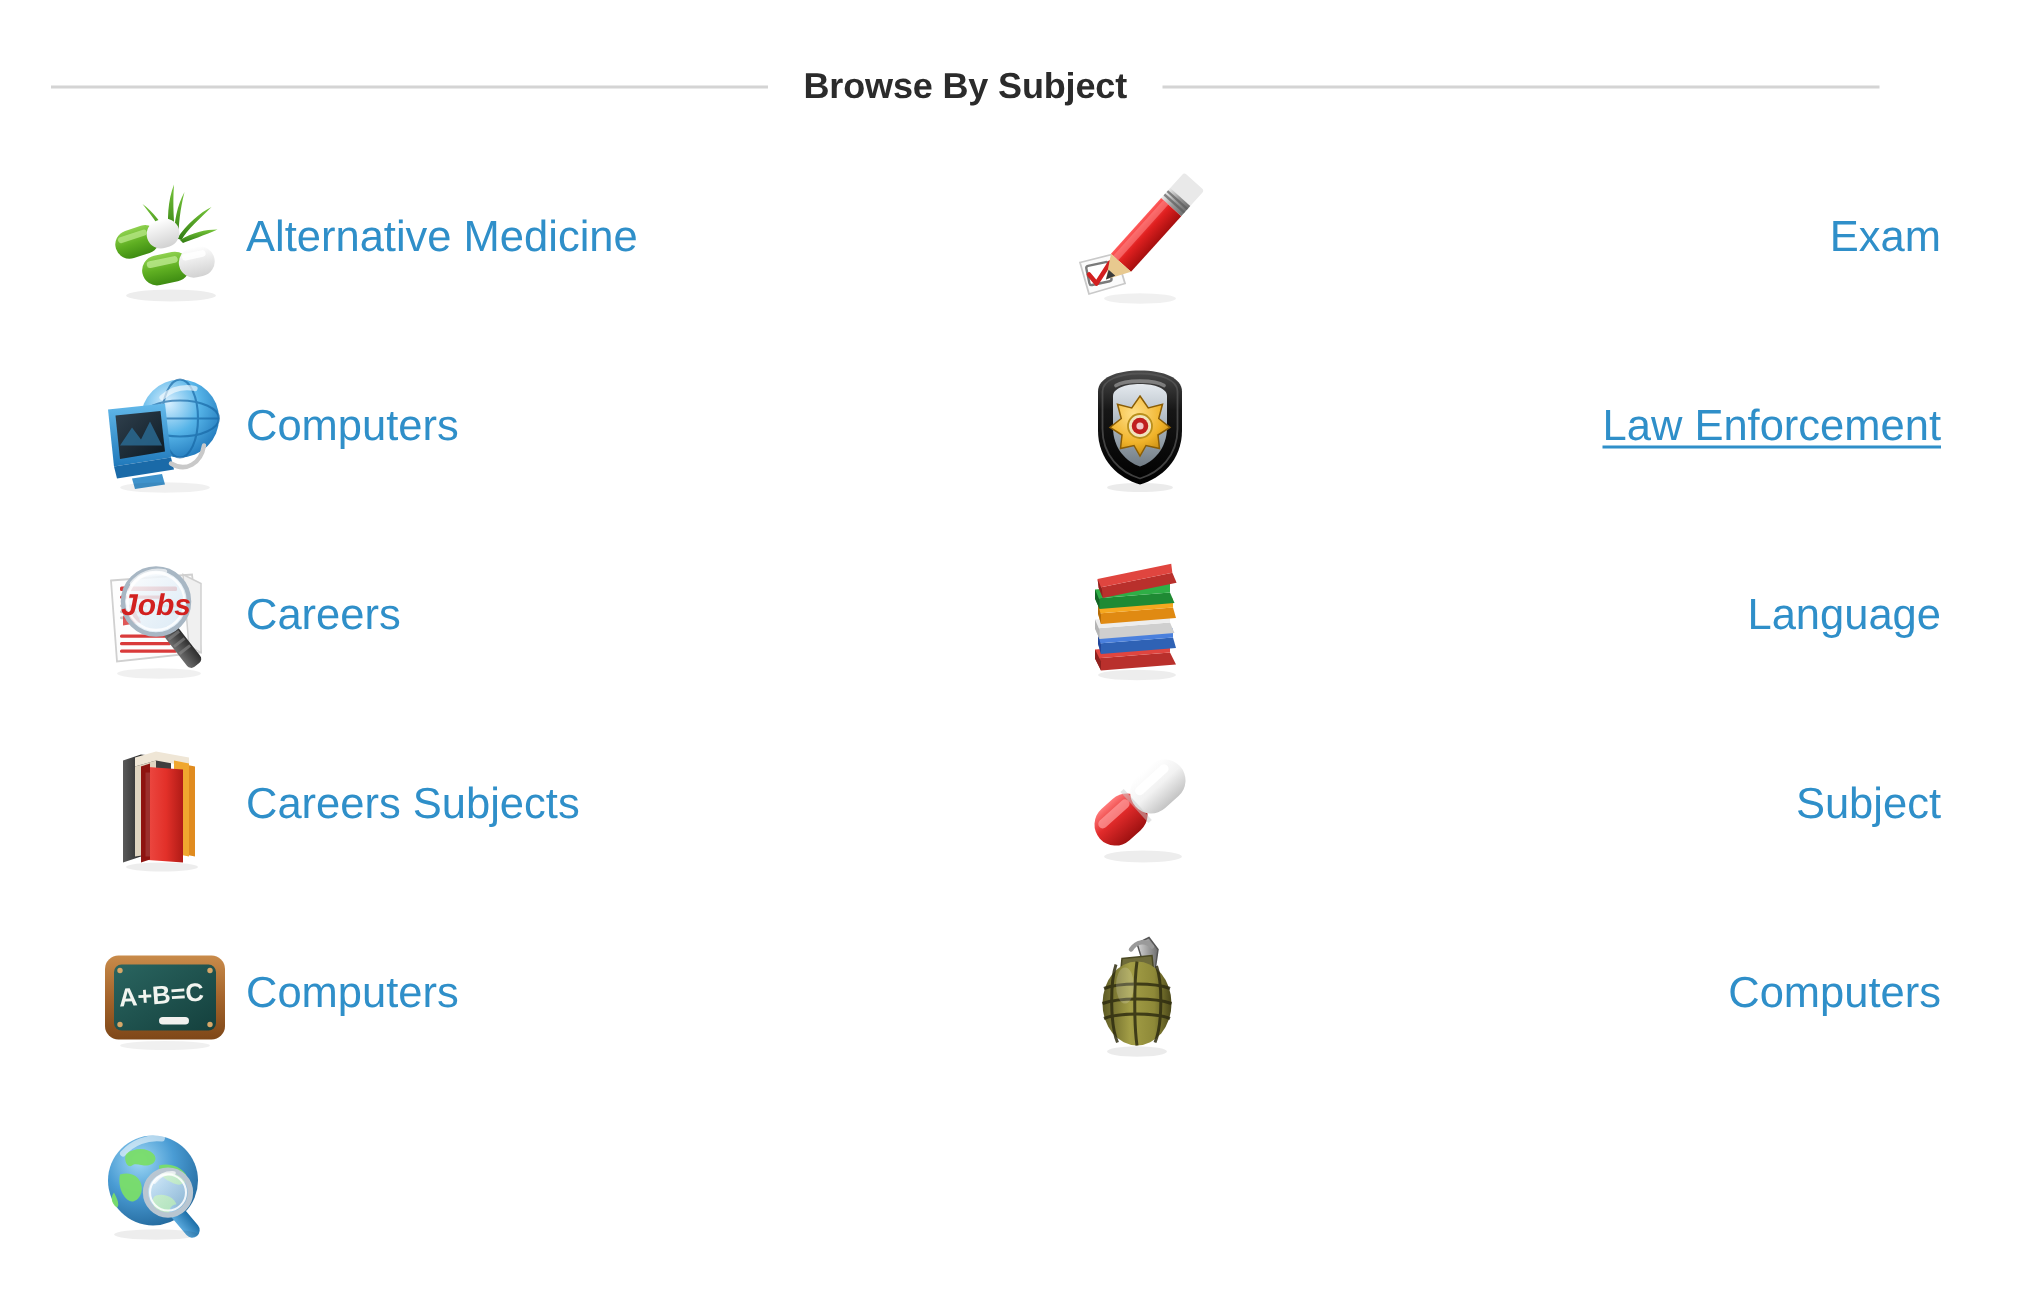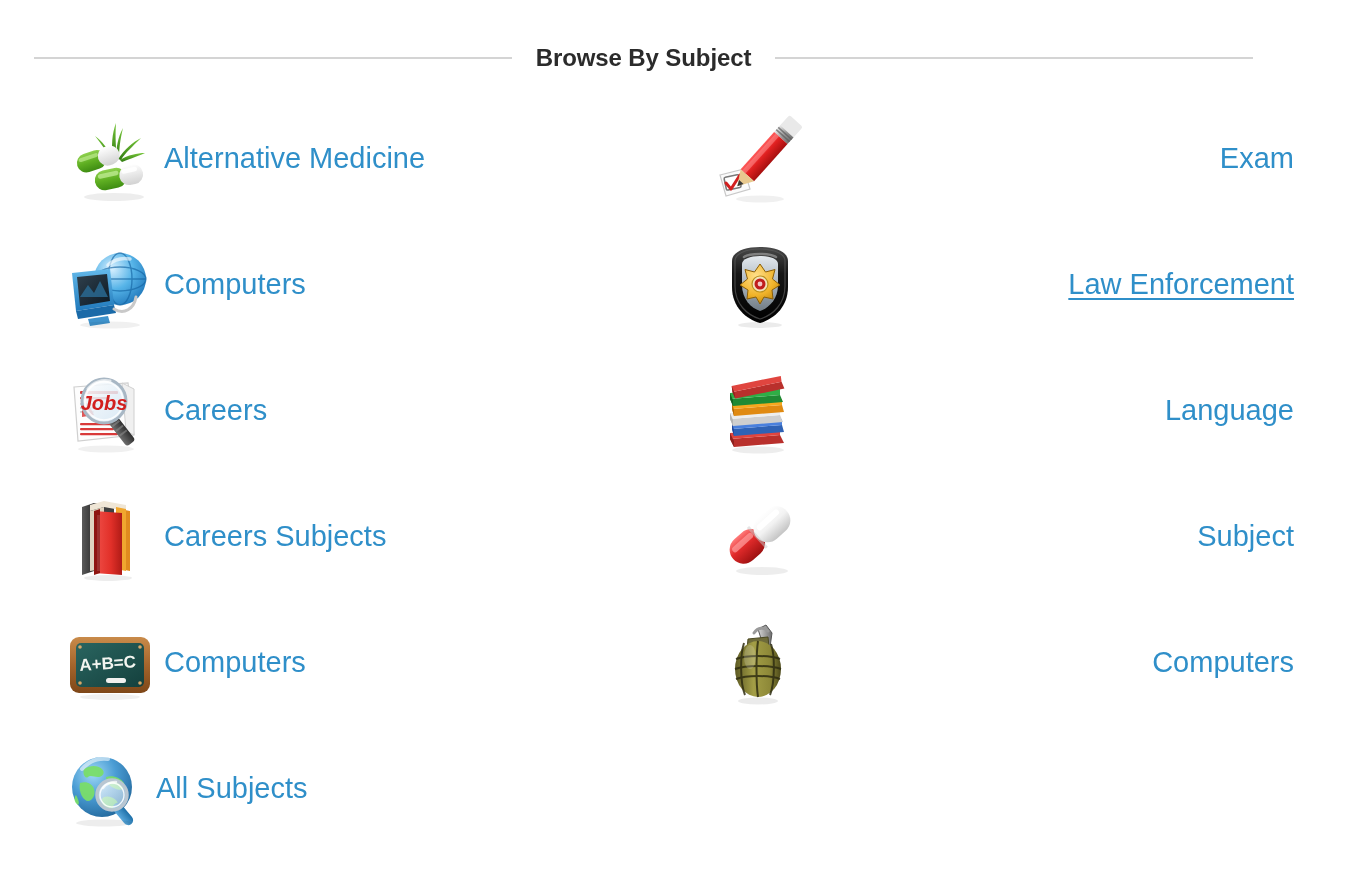--- a/index.html
+++ b/index.html
@@ -551,20 +551,19 @@
             <path d="M22 26 A30 30 0 0 1 48 16" fill="none" stroke="#ffffff" stroke-width="4" opacity="0.55" stroke-linecap="round"></path>
 
             <rect x="58" y="58" width="10" height="26" rx="5" transform="rotate(-40 63 71)" fill="url(#gHandle2)"></rect>
 
             <circle cx="52" cy="52" r="15" fill="url(#gLens2)" stroke="#b9c6d1" stroke-width="3.5"></circle>
             <circle cx="52" cy="52" r="12" fill="none" stroke="#ffffff" stroke-width="1.4" opacity="0.85"></circle>
             <path d="M43 45 A15 15 0 0 1 56 39" fill="none" stroke="#ffffff" stroke-width="2.5" opacity="0.7" stroke-linecap="round"></path>
             <ellipse cx="44" cy="80" rx="28" ry="3.5" fill="#000" opacity="0.07"></ellipse>
           </svg>
         </span>
-        <span class="subject-label">All Subjects</span>
       </div>
 
       <div class="subject-cell col-right empty"></div>
     </div>
 
   </div>
 </div>
 
 </body></html>

